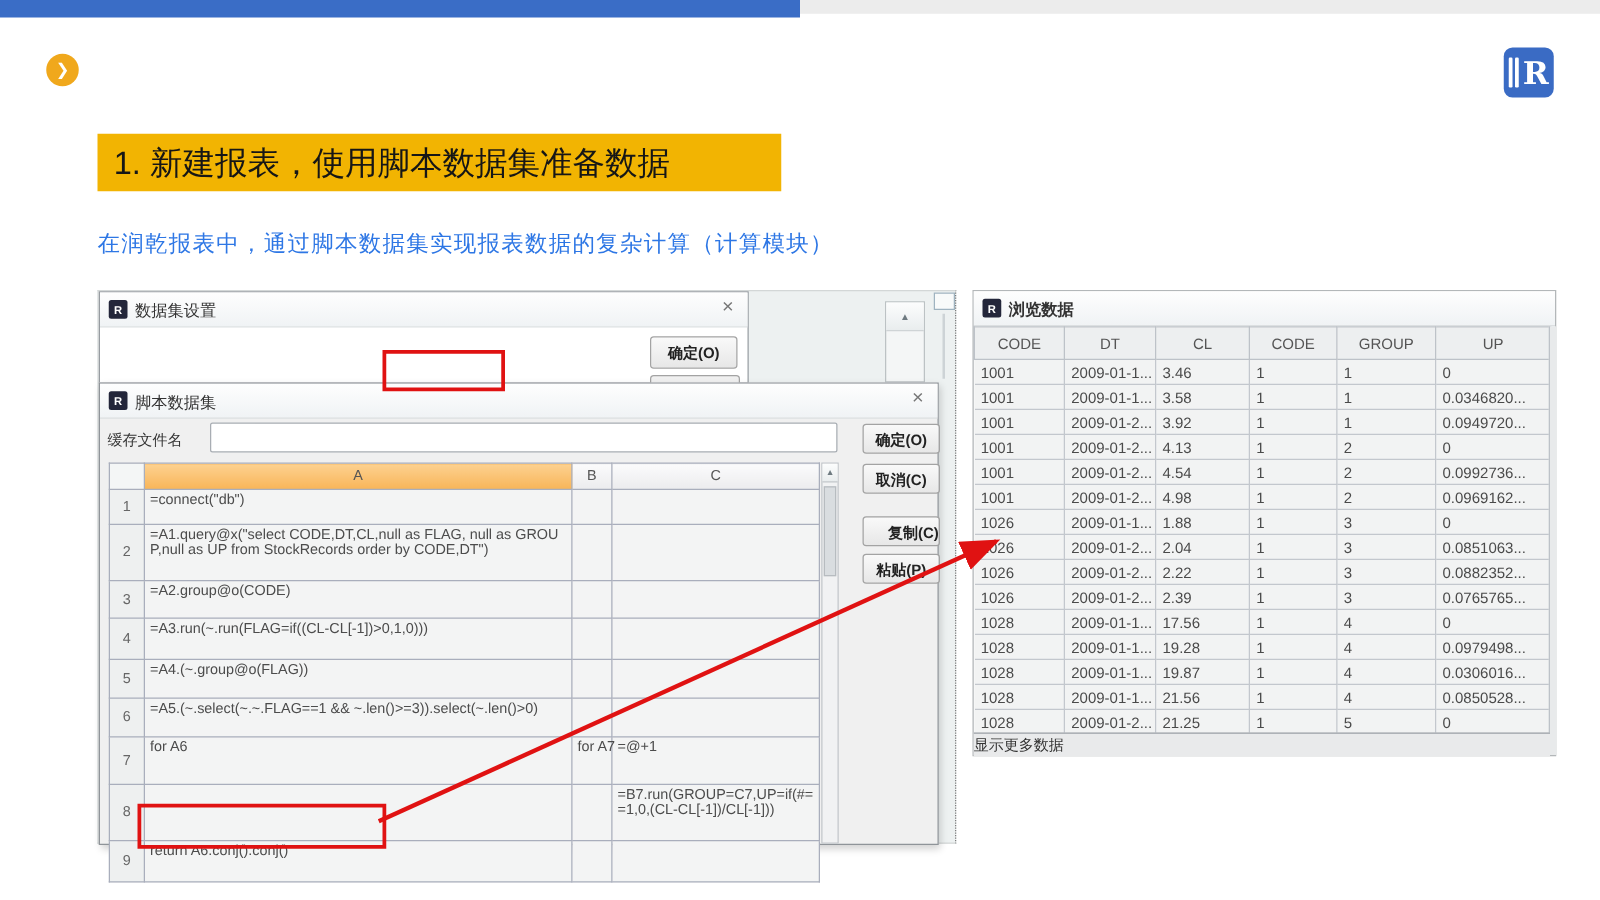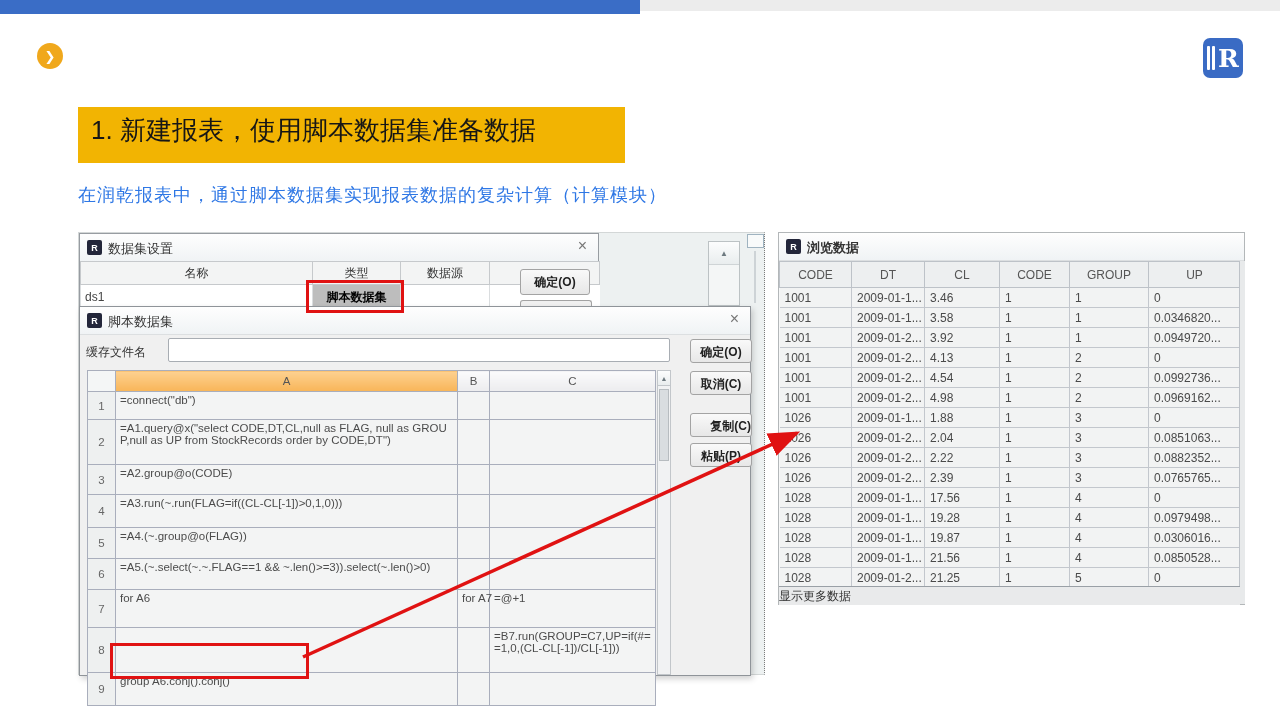--- a/index.html
+++ b/index.html
@@ -14,21 +14,21 @@
   
   .bullet{left:37px;top:43px;width:26px;height:26px;border-radius:50%;background:#f0a81c;
           color:#fff;font-size:13px;font-weight:bold;display:flex;align-items:center;justify-content:center;}
   .slide-title{left:85px;top:40px;font-size:30px;font-weight:bold;color:#3d3d3d;}
   .logo{left:1203px;top:38px;width:40px;height:40px;background:#3a6bc4;border-radius:7px;
         display:flex;align-items:center;justify-content:center;gap:2px;}
   .lbar{width:3px;height:24px;background:#fff;border-radius:1px;}
   .lR{color:#fff;font-weight:bold;font-size:25px;line-height:1;margin-left:1px;
       font-family:"DejaVu Serif",serif;}
 
-  .step-box{left:78px;top:107px;width:547px;height:56px;background:#f2b402;color:#161616;
+  .step-box{left:78px;top:107px;width:547px;height:46px;background:#f2b402;color:#161616;
             font-size:26px;line-height:46px;padding-left:13px;box-sizing:border-box;white-space:nowrap;}
   .desc{left:78px;top:183px;font-size:18px;color:#2e77e5;letter-spacing:1px;white-space:nowrap;}
 
   
   .panel-left{left:78px;top:232px;width:687px;height:443px;background:#edf1f1;
               border:1px solid #d3d7d7;border-right:1px dotted #7c7c7c;box-sizing:border-box;}
   .bg-scroll{left:629px;top:8px;width:32px;height:65px;background:#f4f6f6;border:1px solid #bcc2c4;box-sizing:border-box;}
   .bg-scroll-up{height:22px;border-bottom:1px solid #cfd4d6;display:flex;align-items:center;justify-content:center;
                 font-size:8px;color:#6e7a80;background:linear-gradient(#fcfdfd,#e9edee);}
   .bg-icon{left:668px;top:1px;width:15px;height:12px;border:1px solid #9fb3c0;background:#f8fafa;}
@@ -126,44 +126,20 @@
     </div>
     <div class="abs bg-icon"></div>
     <div class="abs bg-line"></div>
 
     <div class="abs dlg-dataset">
       <div class="titlebar">
         <span class="dlg-icon">R</span>
         <span class="dlg-title">数据集设置</span>
         <span class="dlg-close">×</span>
       </div>
-      <table class="dd-table">
-        <colgroup>
-            <col style="width:232px">
-            <col style="width:88px">
-            <col style="width:89px">
-            <col style="width:110px">
-          </colgroup>
-        <thead>
-          <tr>
-            <th>名称</th>
-            <th>类型</th>
-            <th>数据源</th>
-            <th></th>
-          </tr>
-        </thead>
-        <tbody>
-          <tr>
-            <td>ds1</td>
-            <td class="sel">脚本数据集</td>
-            <td></td>
-            <td style="border:none;background:#fff"></td>
-          </tr>
-        </tbody>
-      </table>
       <div class="abs btn dd-ok">确定(O)</div>
       <div class="abs dd-partial"></div>
     </div>
 
     <div class="abs dlg-script">
       <div class="titlebar">
         <span class="dlg-icon">R</span>
         <span class="dlg-title">脚本数据集</span>
         <span class="dlg-close">×</span>
       </div>
@@ -239,21 +215,21 @@
             <td>=@+1</td>
           </tr>
             <tr>
             <td class="gnum">8</td>
             <td></td>
             <td class="gb"></td>
             <td>=B7.run(GROUP=C7,UP=if(#==1,0,(CL-CL[-1])/CL[-1]))</td>
           </tr>
             <tr>
             <td class="gnum">9</td>
-            <td>group A6.conj().conj()</td>
+            <td>return A6.conj().conj()</td>
             <td class="gb"></td>
             <td></td>
           </tr>
           </tbody>
       </table>
 
       <div class="abs grid-vscroll">
         <div class="gs-up">▲</div>
         <div class="gs-thumb"></div>
       </div>

